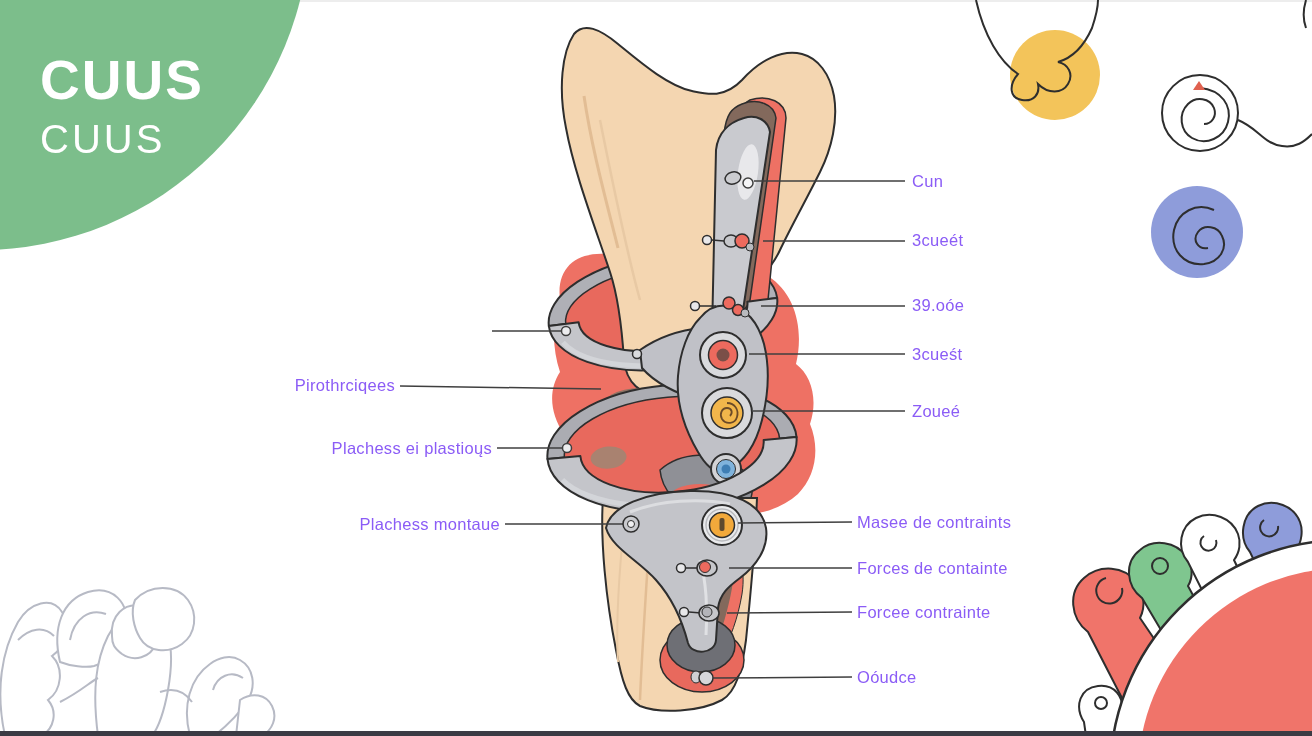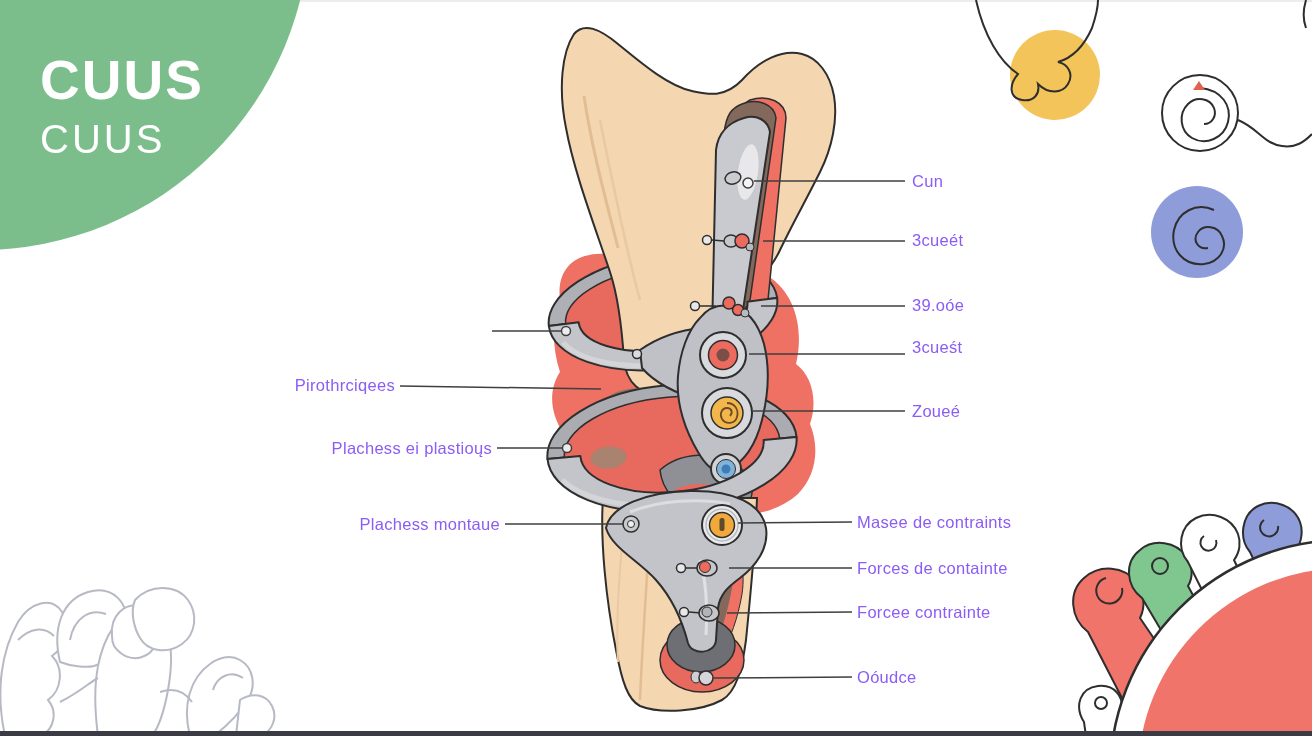--- a/index.html
+++ b/index.html
@@ -240,20 +240,20 @@
     <div class="sub">CUUS</div>
   </div>
 
   <div class="lbl l" style="right:917px;top:374px">Pirothrciqees</div>
   <div class="lbl l" style="right:820px;top:437px">Plachess ei plastioųs</div>
   <div class="lbl l" style="right:812px;top:513px">Plachess montaue</div>
 
   <div class="lbl r" style="left:912px;top:170px">Cun</div>
   <div class="lbl r" style="left:912px;top:229px">3cueét</div>
   <div class="lbl r" style="left:912px;top:294px">39.oóe</div>
-  <div class="lbl r" style="left:912px;top:336px">3cueśt</div>
+  <div class="lbl r" style="left:912px;top:343px">3cueśt</div>
   <div class="lbl r" style="left:912px;top:400px">Zoueé</div>
   <div class="lbl r" style="left:857px;top:511px">Masee de contraints</div>
   <div class="lbl r" style="left:857px;top:557px">Forces de containte</div>
   <div class="lbl r" style="left:857px;top:601px">Forcee contrainte</div>
   <div class="lbl r" style="left:857px;top:666px">Oóudce</div>
 
 </div>
 
 </body></html>

